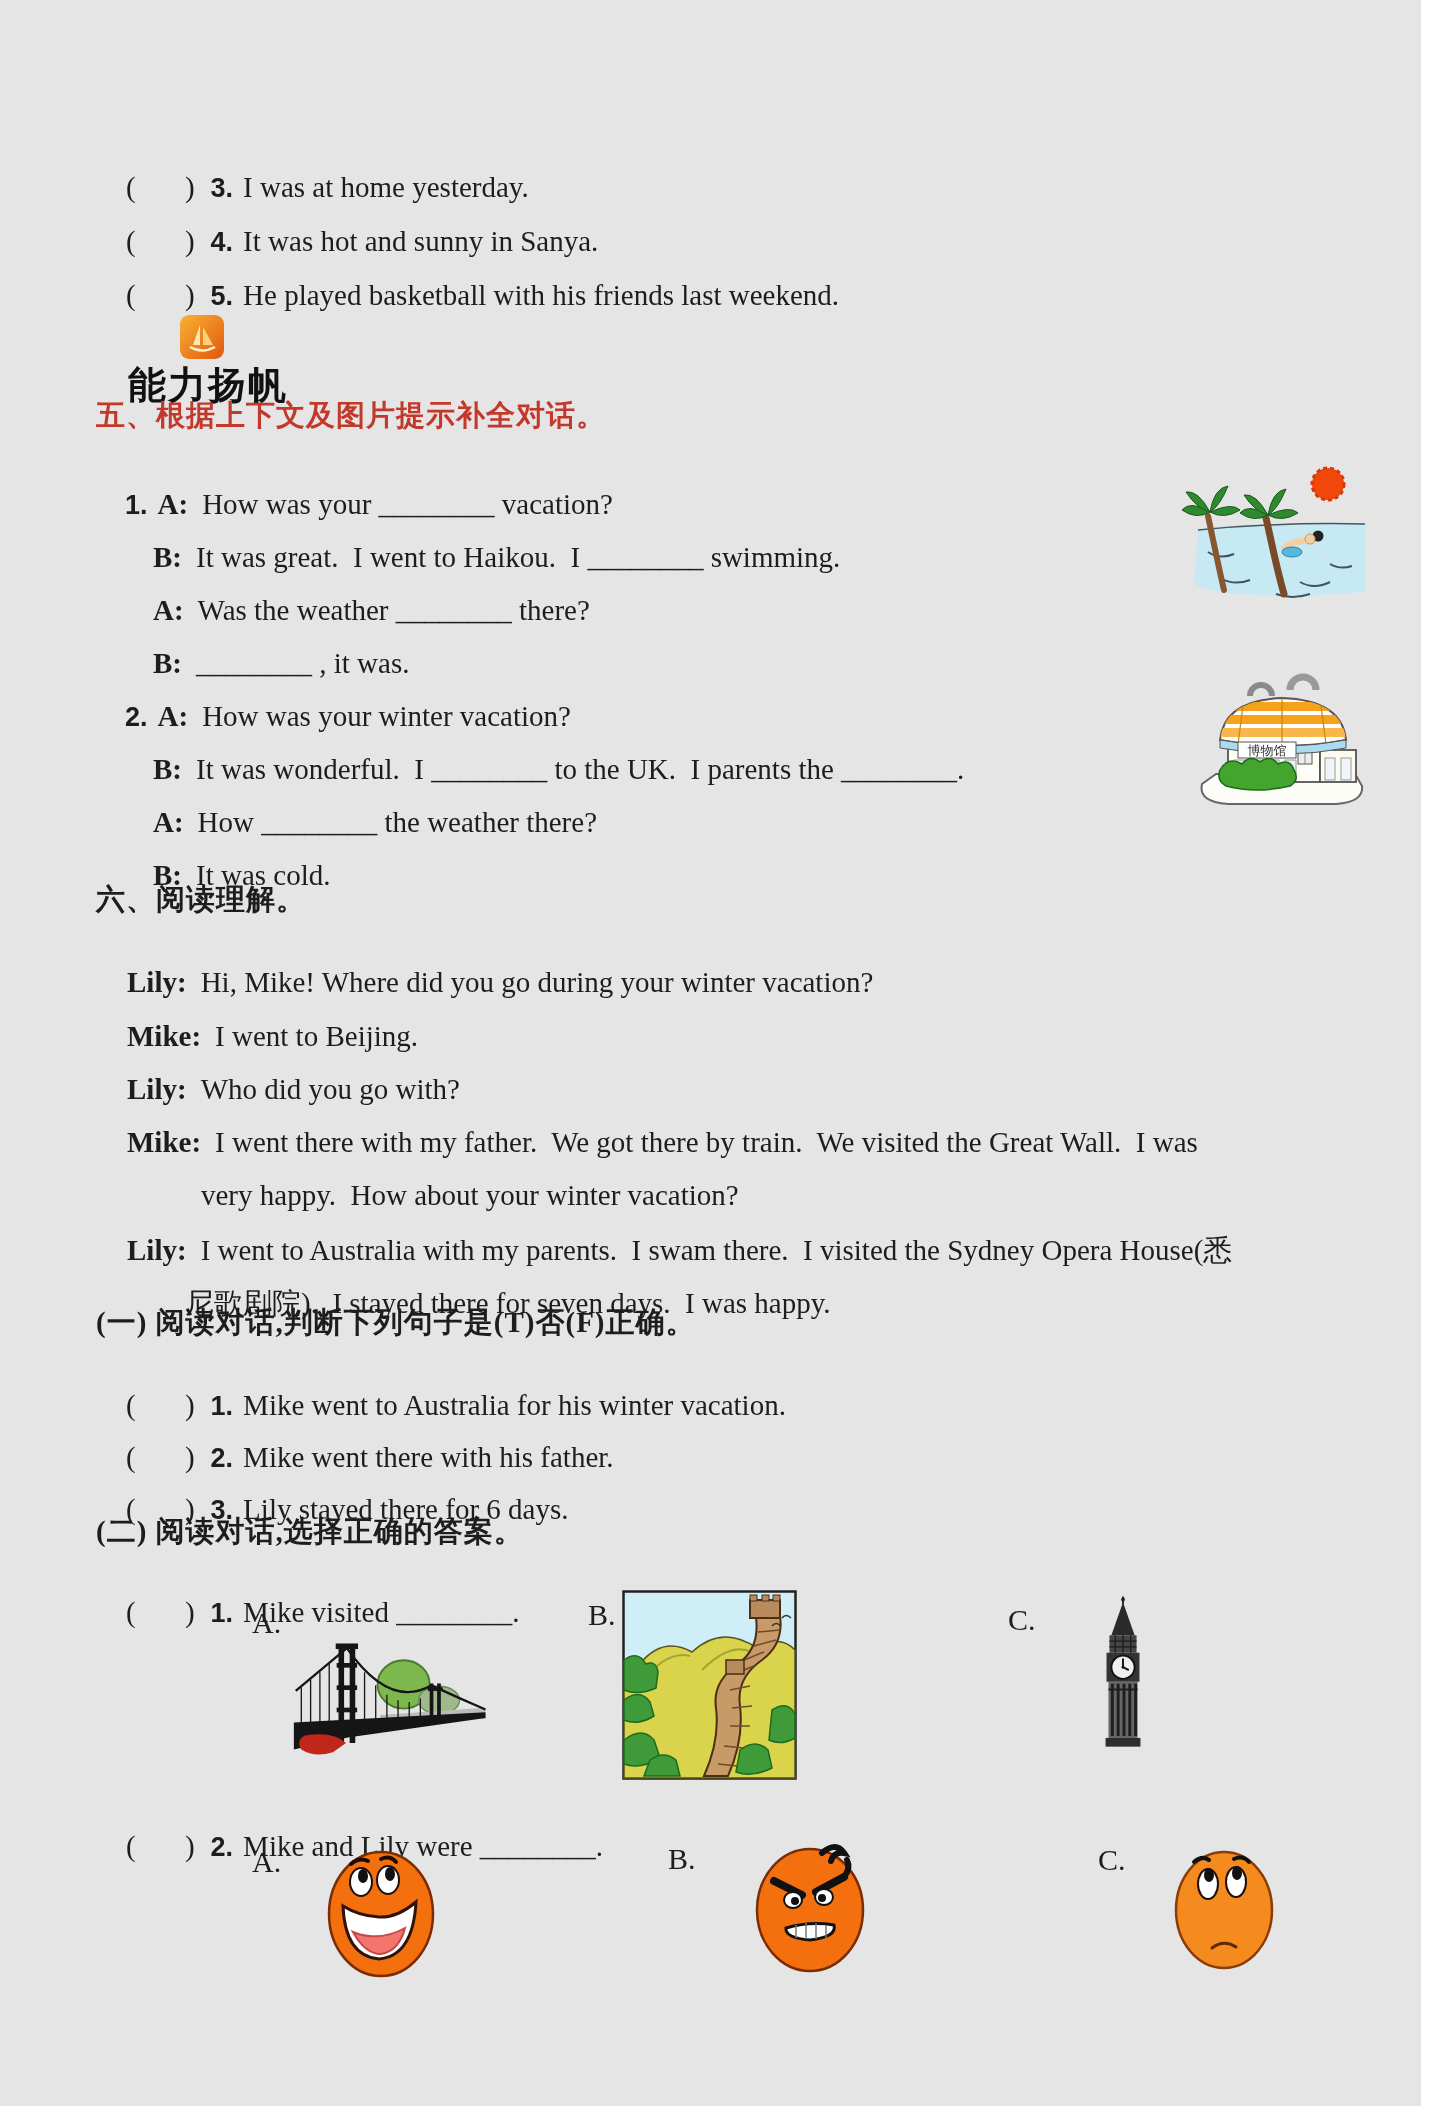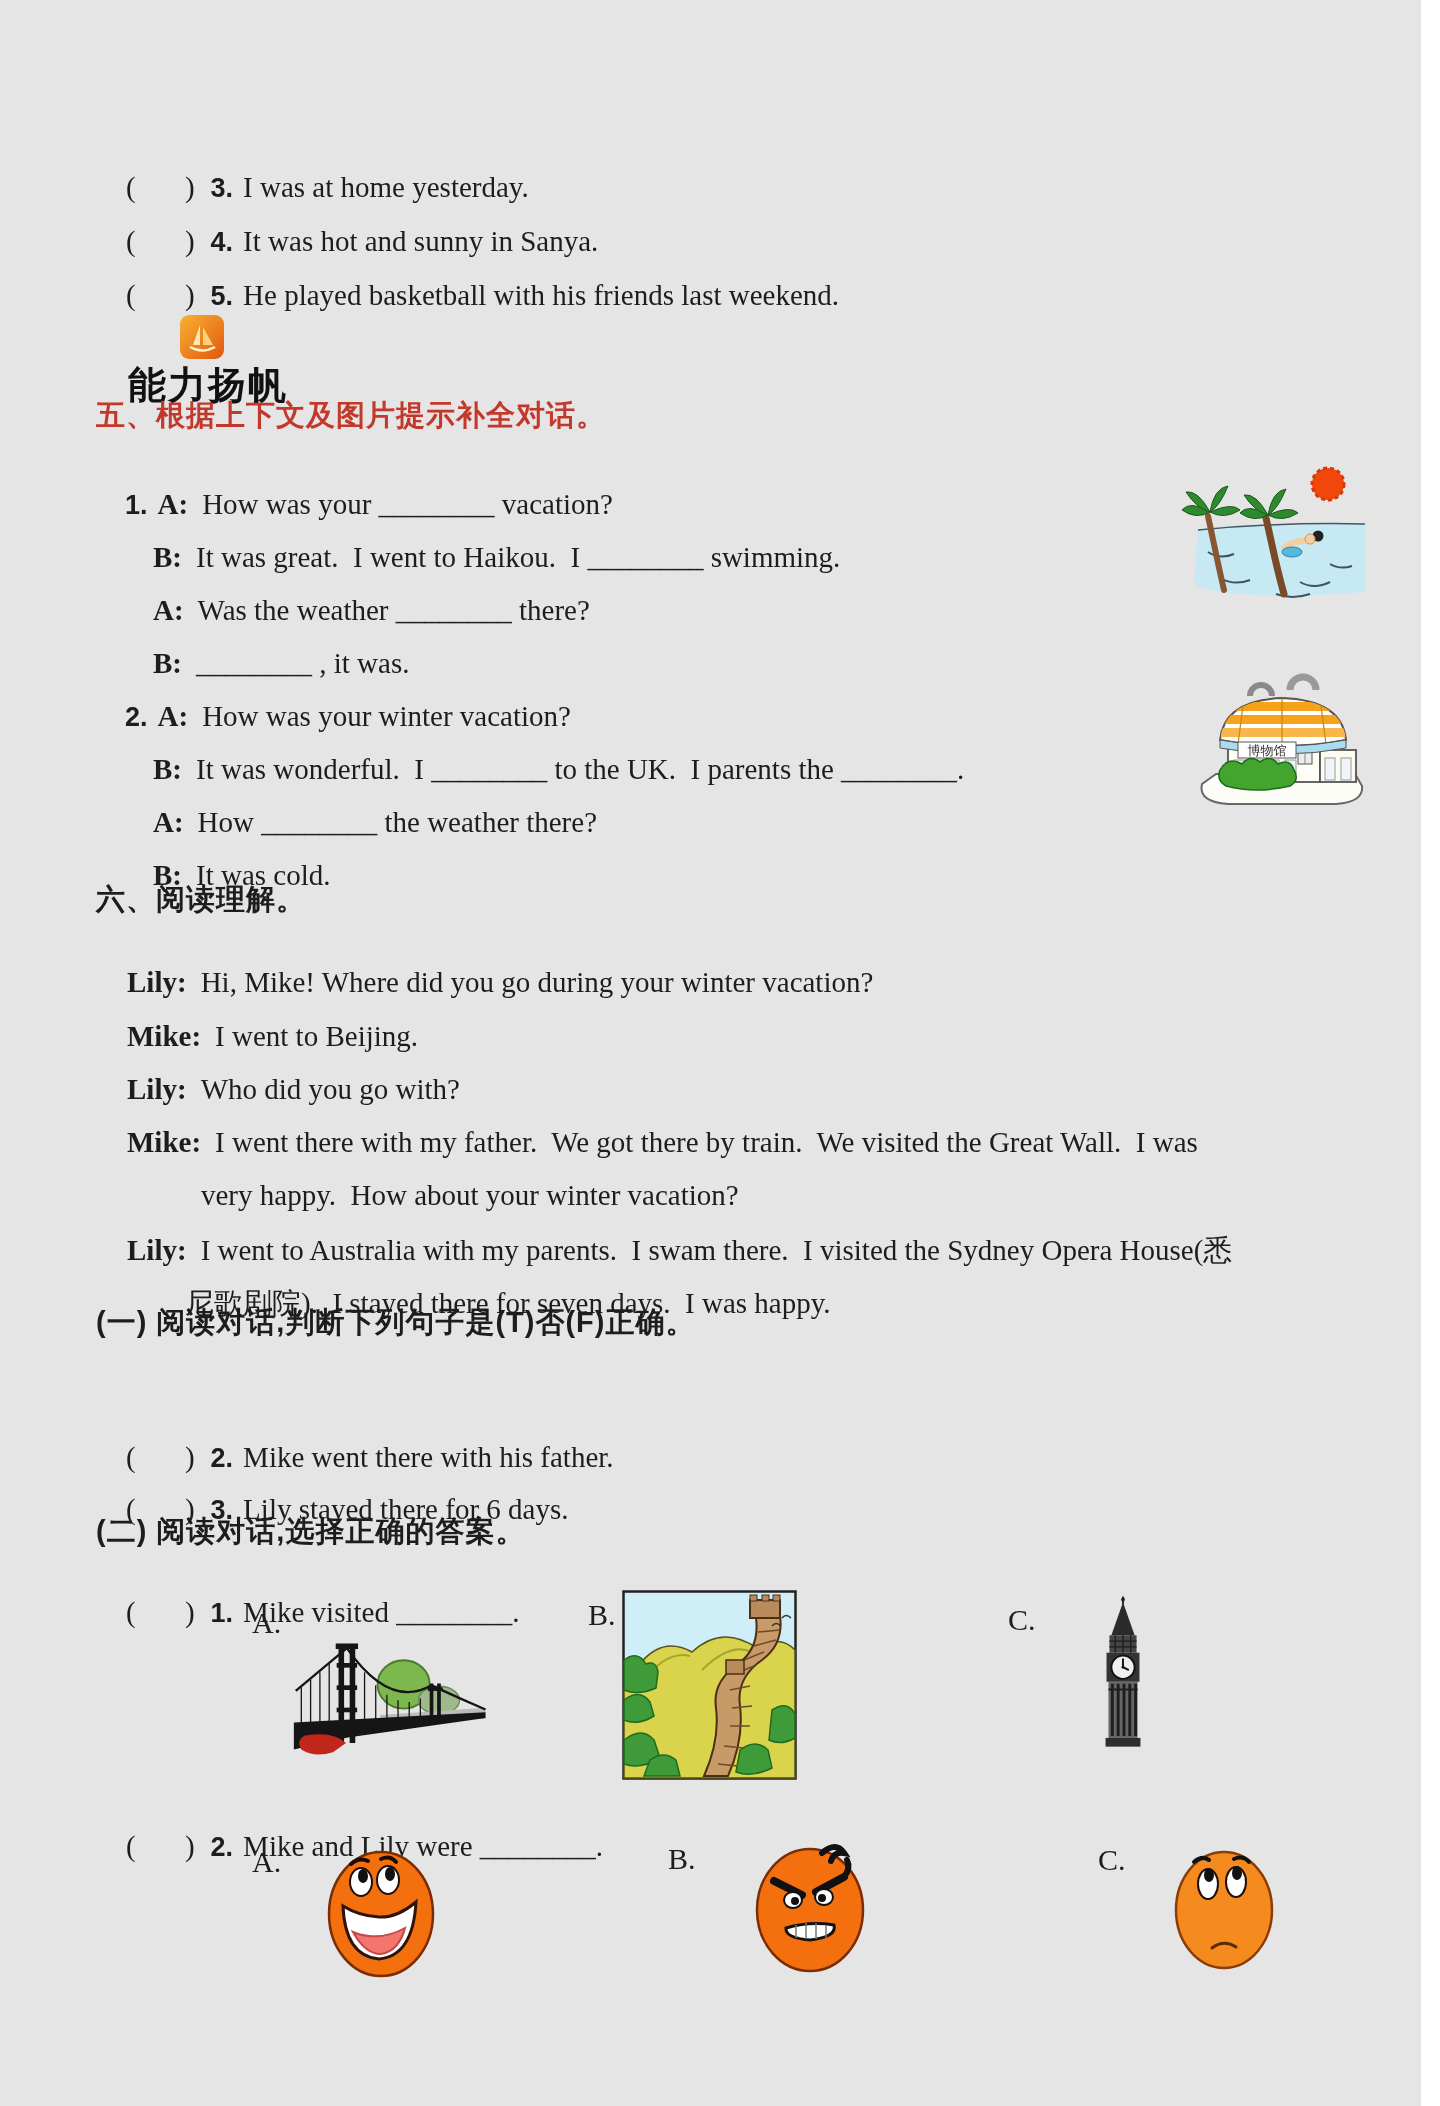--- a/index.html
+++ b/index.html
@@ -3,21 +3,21 @@
 <meta charset="utf-8">
 <style>
   html,body{margin:0;padding:0;background:#ffffff;}
   .page{position:relative;width:1421px;height:2106px;background:#e5e5e5;overflow:hidden;
         font-family:"Liberation Serif",serif;color:#1d1d1d;}
   .line{position:absolute;font-size:29px;white-space:pre;}
   .paren{word-spacing:42px;}
   .num{font-family:"Liberation Sans",sans-serif;font-weight:700;font-size:27px;margin:0 10px 0 16px;}
   .num.ml0{margin-left:0;}
   .spk{font-weight:700;margin-right:14px;}
-  .cn{font-family:Liberation Sans, sans-serif;font-weight:700;font-size:29px;letter-spacing:1px;white-space:pre;}
+  .cn{font-family:Liberation Serif, serif;font-weight:700;font-size:29px;letter-spacing:1px;white-space:pre;}
   .red{color:#c2392b;}
   .banner{position:absolute;left:128px;top:314px;display:flex;align-items:center;flex-direction:column;}
   .banner-icon{width:46px;height:46px;margin-right:12px;}
   .banner-title{font-family:"Liberation Sans",sans-serif;font-weight:800;font-size:38px;
                 letter-spacing:2px;color:#111;}
   .opt-label{position:absolute;font-size:30px;white-space:pre;}
   .illus{position:absolute;}
 </style>
 </head>
 <body>
@@ -161,20 +161,23 @@
     <span>very happy.  How about your winter vacation?</span>
   </div>
   <div class="line" style="left:98px;top:1198px;">
     <span class="spk">Lily:</span><span>I went to Australia with my parents.  I swam there.  I visited the Sydney Opera House(悉</span>
   </div>
   <div class="line" style="left:156px;top:1251px;">
     <span>尼歌剧院).  I stayed there for seven days.  I was happy.</span>
   </div>
 
   <div class="line cn" style="left:96px;top:1303px;">(一) 阅读对话,判断下列句子是(T)否(F)正确。</div>
+  <div class="line" style="left:97px;top:1356px;">
+    <span class="paren">( )</span><span class="num">1.</span><span>Mike went to Australia for his winter vacation.</span>
+  </div>
   <div class="line" style="left:97px;top:1408px;">
     <span class="paren">( )</span><span class="num">2.</span><span>Mike went there with his father.</span>
   </div>
   <div class="line" style="left:97px;top:1460px;">
     <span class="paren">( )</span><span class="num">3.</span><span>Lily stayed there for 6 days.</span>
   </div>
 
   <div class="line cn" style="left:96px;top:1512px;">(二) 阅读对话,选择正确的答案。</div>
 
   <div class="line" style="left:97px;top:1563px;">

